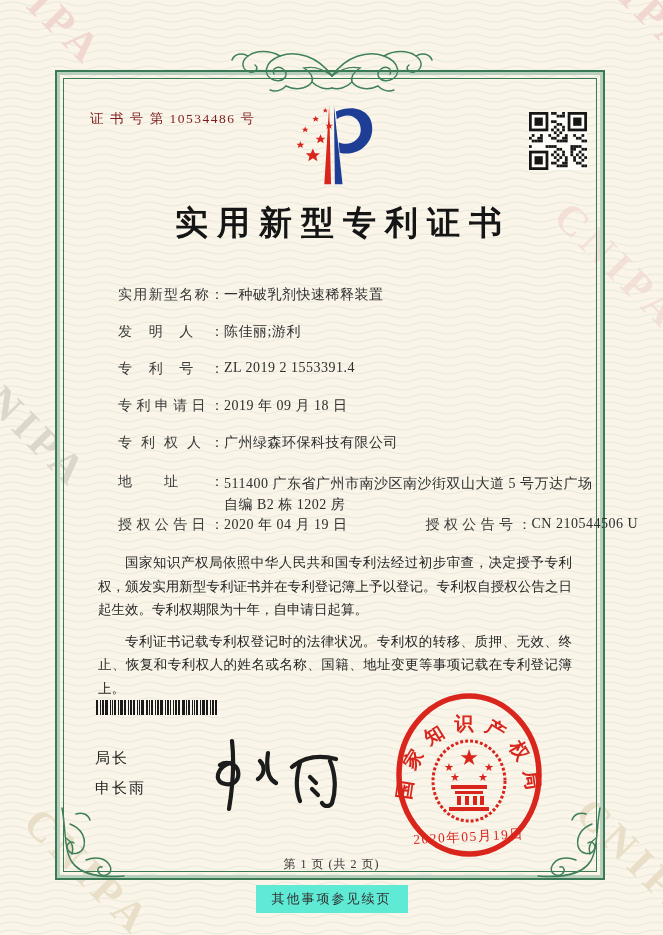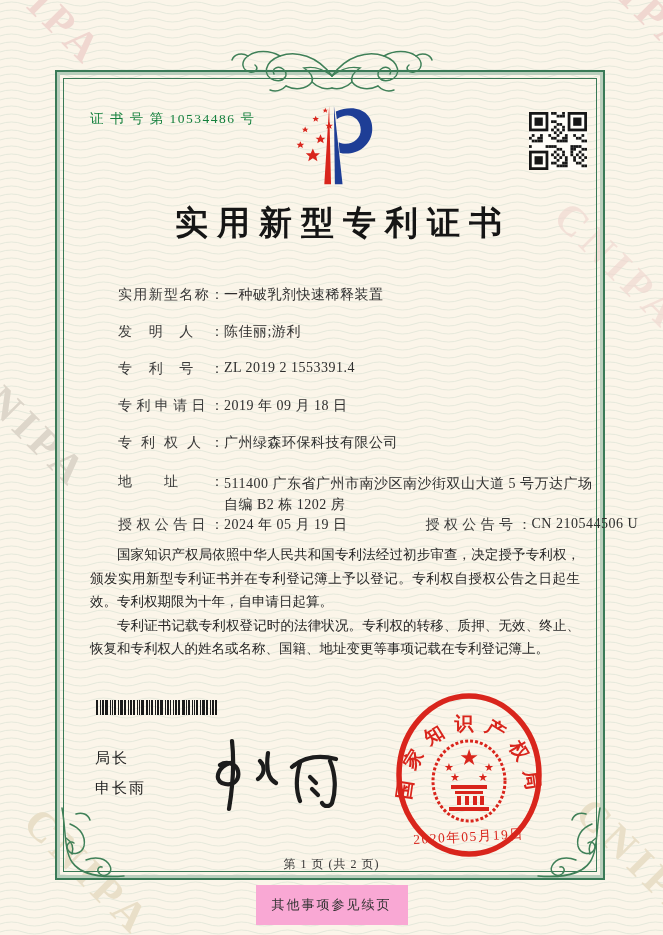--- a/index.html
+++ b/index.html
@@ -21,57 +21,57 @@
   
   .frame-outer{
     position:absolute;left:55px;top:70px;width:550px;height:810px;
     border:2px solid #3a7a57;z-index:2;box-sizing:border-box;
   }
   .frame-mid{position:absolute;inset:0;border:3px solid #b9cfbd;box-sizing:border-box}
   .frame-inner{position:absolute;inset:3px;border:1px solid #3a7a57;box-sizing:border-box}.z3{z-index:3}
   
   .cert-no{
     position:absolute;left:90px;top:110px;z-index:3;
-    font-size:13.5px;color:#15803d;letter-spacing:1.5px;text-align:right;
+    font-size:13.5px;color:#7f1d1d;letter-spacing:1.5px;text-align:right;
   }
   
   .title{
     position:absolute;left:0;right:0;top:201px;z-index:3;text-align:center;
     font-size:33px;font-weight:bold;color:#151515;
     letter-spacing:9px;padding-left:23px;
   }
   
   .row{position:absolute;left:92px;z-index:3;display:flex;font-size:14px;color:#333}
   .flabel{
     display:inline-block;width:106px;flex:none;
     text-align:justify;text-align-last:justify;color:#3a3a3a;margin-left:26px;
   }
   .fvalue{letter-spacing:.5px;color:#2e2e2e}
   .fvalue .vline{display:block;line-height:21px}
   
   .paras{
     position:absolute;left:90px;top:543px;width:490px;z-index:3;
     font-size:13.5px;line-height:23.5px;color:#262626;text-align:justify;
   }
-  .paras p{margin:0;text-indent:2em}
+  .paras p{margin:8px;text-indent:2em}
   
   .barcode{position:absolute;left:95px;top:700px;z-index:3;width:172px;height:15px}
   
   .sig-title{position:absolute;left:95px;top:749px;z-index:3;font-size:15px;color:#222;
     font-family:"Liberation Sans","DejaVu Sans",sans-serif;letter-spacing:2px}
   .sig-name{position:absolute;left:95px;top:779px;z-index:3;font-size:15px;color:#222;
     font-family:Liberation Serif, serif;letter-spacing:2px}
   
   .page-info{
     position:absolute;left:0;right:0;top:856px;z-index:3;text-align:center;
     font-size:12px;color:#333;letter-spacing:1px;
   }
   .cont-note{
     position:absolute;left:50%;top:885px;transform:translateX(-50%);z-index:3;
-    background:#f9a8d4;padding:11px 16px;font-size:13px;color:#333;letter-spacing:2px;
+    background:#5eead4;padding:5px 16px;font-size:13px;color:#333;letter-spacing:2px;
     white-space:nowrap;
   }
   svg{display:block}
 </style>
 </head>
 <body>
 
 <svg class="abs" style="left:0;top:0;z-index:0;opacity:.5" width="663" height="935" viewBox="0 0 663 935">
   <defs>
     <pattern id="waves" width="46" height="8" patternUnits="userSpaceOnUse">
@@ -276,21 +276,21 @@
 </div>
 <div class="row" style="top:473px">
   <span class="flabel">地址：</span>
   <span class="fvalue">
     <span class="vline">511400 广东省广州市南沙区南沙街双山大道 5 号万达广场</span>
     <span class="vline">自编 B2 栋 1202 房</span>
   </span>
 </div>
 <div class="row" style="top:516px;right:0">
   <span class="flabel">授权公告日：</span>
-  <span class="fvalue">2024 年 05 月 19 日</span>
+  <span class="fvalue">2020 年 04 月 19 日</span>
   <span style="width:52px"></span>
   <span class="flabel">授权公告号：</span>
   <span class="fvalue">CN 210544506 U</span>
 </div>
 
 <div class="paras">
   <p>国家知识产权局依照中华人民共和国专利法经过初步审查，决定授予专利权，颁发实用新型专利证书并在专利登记簿上予以登记。专利权自授权公告之日起生效。专利权期限为十年，自申请日起算。</p>
   <p>专利证书记载专利权登记时的法律状况。专利权的转移、质押、无效、终止、恢复和专利权人的姓名或名称、国籍、地址变更等事项记载在专利登记簿上。</p>
 </div>
 

